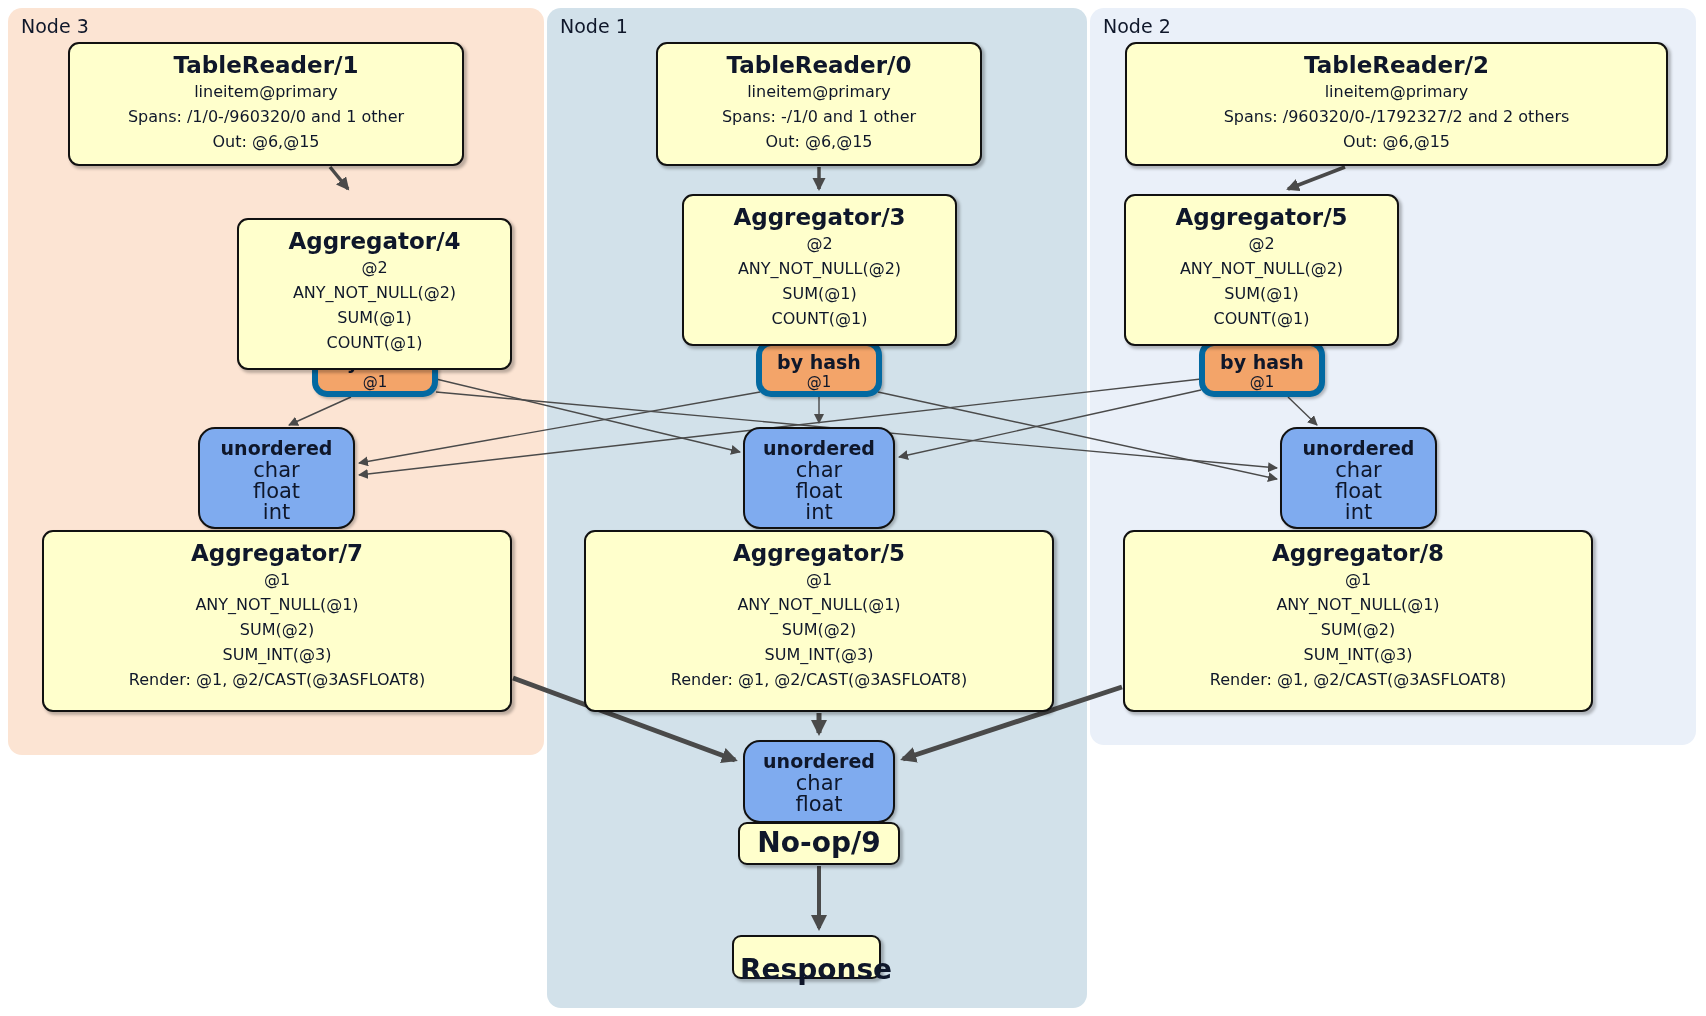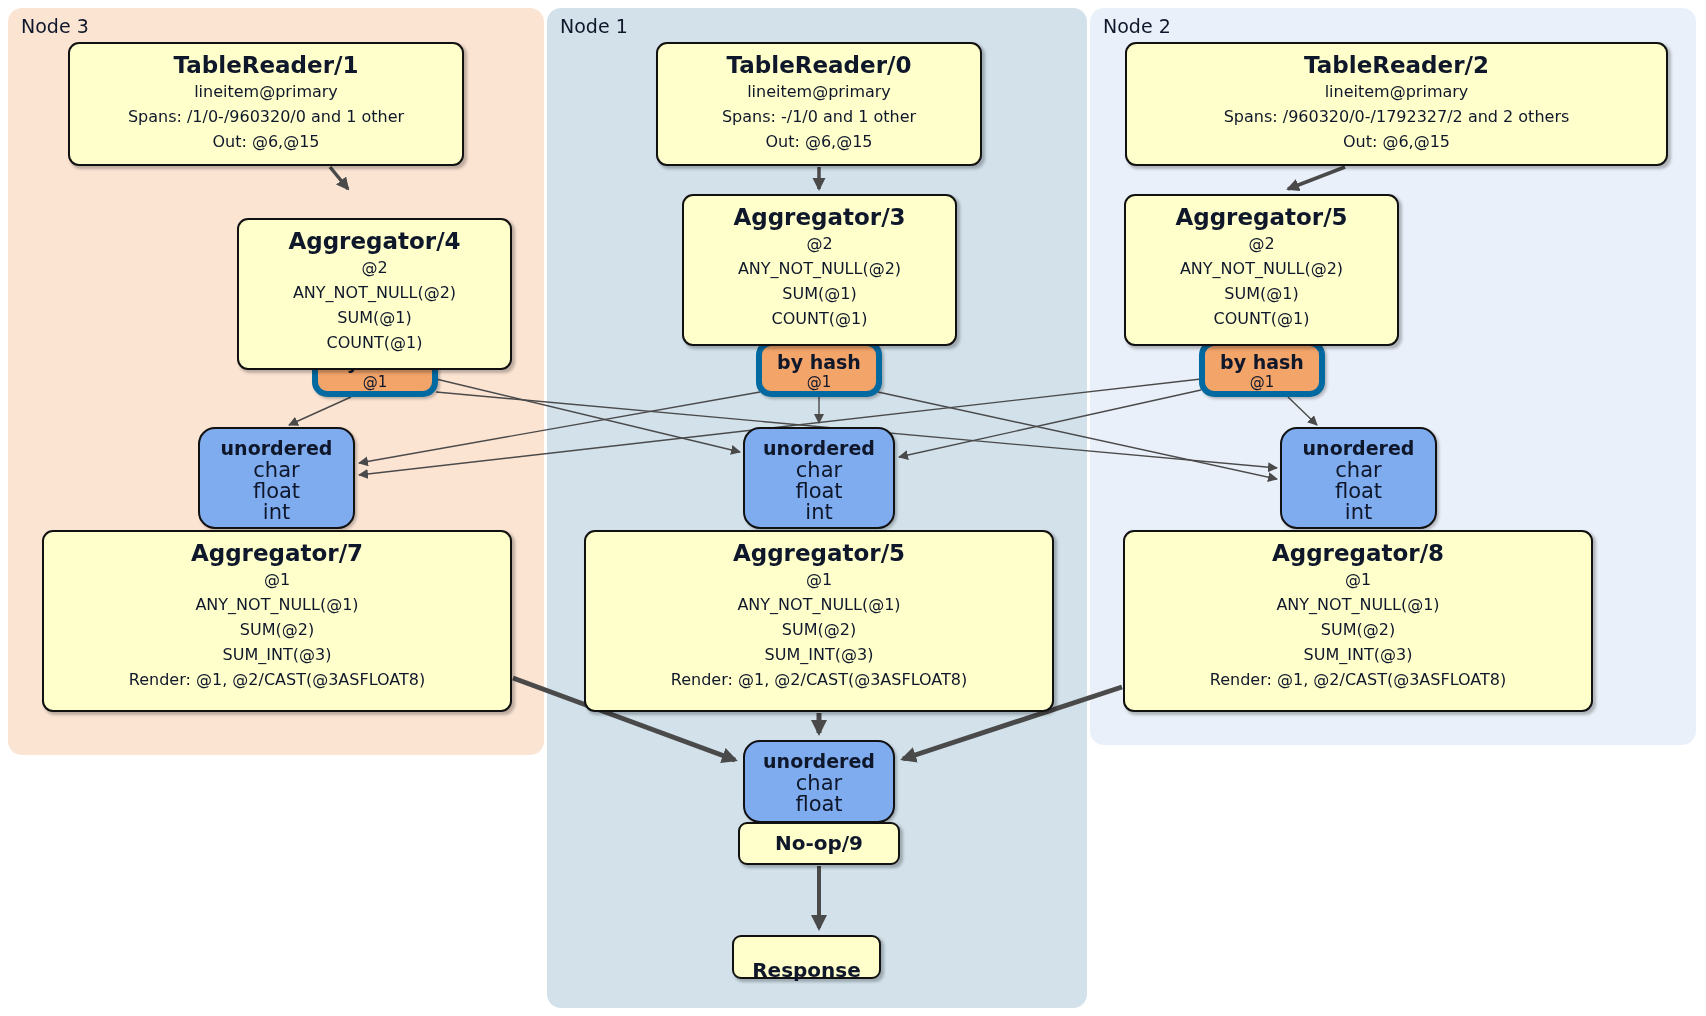--- a/index.html
+++ b/index.html
@@ -57,21 +57,21 @@
   #byhash1 { left:756px;  top:340px; width:126px; height:57px; }
   #byhash2 { left:1199px; top:340px; width:126px; height:57px; }
 
   #uno3 { left:198px;  top:427px; width:157px; height:102px; }
   #uno1 { left:743px;  top:427px; width:152px; height:102px; }
   #uno2 { left:1280px; top:427px; width:157px; height:102px; }
   #unoFinal { left:743px; top:740px; width:152px; height:83px; }
 
   #noop     { left:738px; top:822px; width:162px; height:43px; padding-top:4px; border-radius:9px; }
   #response { left:732px; top:935px; width:149px; height:44px; padding-top:18px; border-radius:9px; }
-  #noop .t, #response .t { font-size:20px; line-height:30px; }
+  #noop .t, #response .t { font-size:28px; line-height:30px; }
 </style>
 </head>
 <body>
 
 <div id="canvas">
 
   <div class="region" id="region-node3">
     <div class="region-label">Node 3</div>
   </div>
   <div class="region" id="region-node1">

